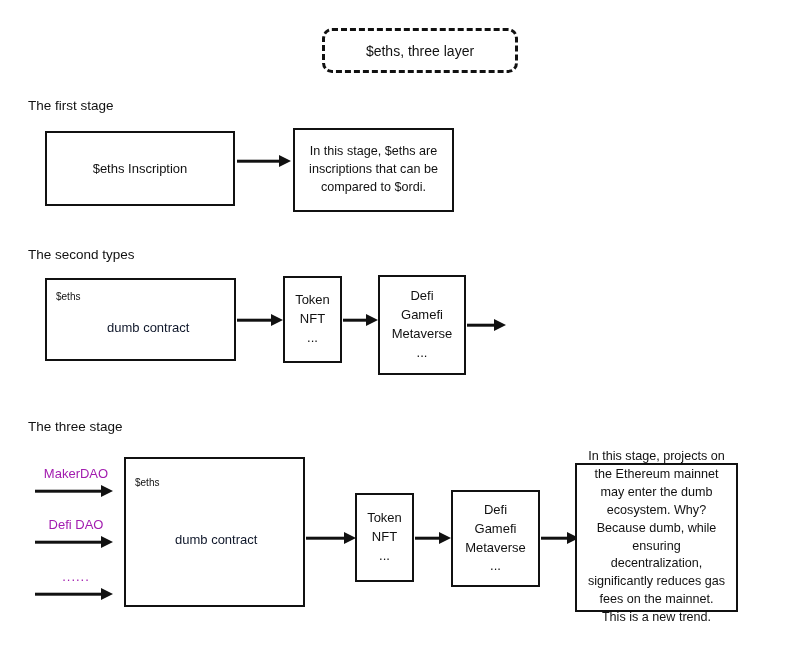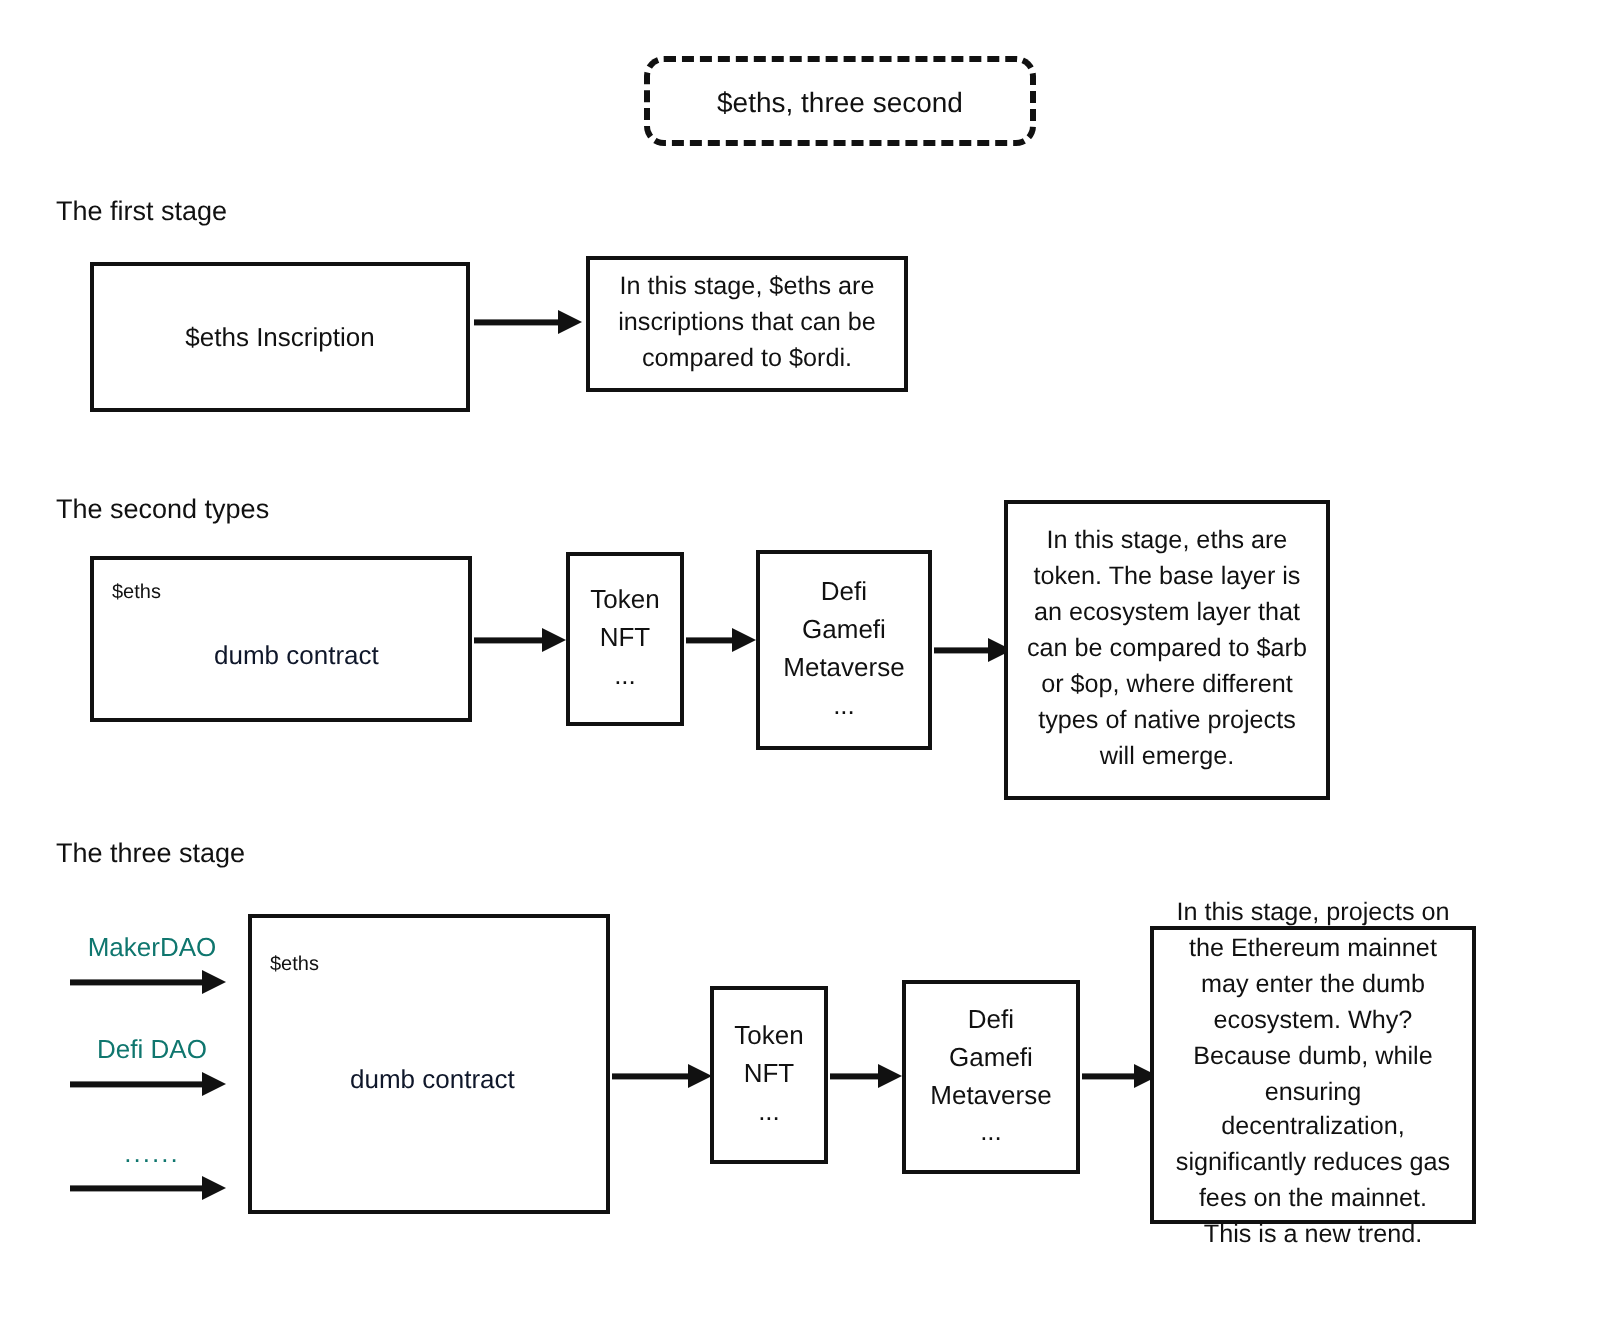--- a/index.html
+++ b/index.html
@@ -98,45 +98,45 @@
     border-left: 12px solid #111111;
   }
   .arrow-label {
     position: absolute;
     bottom: 100%;
     left: 50%;
     transform: translateX(-50%);
     margin-bottom: 3px;
     font-size: 13px;
     white-space: nowrap;
-    color: #0f766e;
+    color: #a21caf;
   }
   .arrow-label.dots { font-size: 13px; letter-spacing: 1px; }
 </style>
 </head>
 <body>
 
 <div id="canvas">
 
   <div class="abs title-box" style="left:322px; top:28px; width:196px; height:45px;">
-    <span>$eths, three second</span>
+    <span>$eths, three layer</span>
   </div>
 
   <div class="abs stage-label" style="left:28px; top:98px;">The first stage</div>
 
   <div class="abs node center-text" style="left:45px; top:131px; width:190px; height:75px;">
     <span>$eths  Inscription</span>
   </div>
 
   <div class="arrow" style="left:237px; top:154px; width:54px; height:14px;">
     <div class="shaft" style="width:44px;"></div>
     <div class="head" style="left:42px;"></div>
   </div>
 
-  <div class="abs node" style="left:293px; top:128px; width:161px; height:68px;">
+  <div class="abs node" style="left:293px; top:128px; width:161px; height:84px;">
     <div class="para">In this stage, $eths are inscriptions that can be compared to $ordi.</div>
   </div>
 
   <div class="abs stage-label" style="left:28px; top:247px;">The second types</div>
 
   <div class="abs node" style="left:45px; top:278px; width:191px; height:83px;">
     <span class="corner-label" style="left:9px; top:10px;">$eths</span>
     <span class="inner-text" style="left:60px; top:39px;">dumb contract</span>
   </div>
 
@@ -165,23 +165,20 @@
       <span>Metaverse</span>
       <span>...</span>
     </div>
   </div>
 
   <div class="arrow" style="left:467px; top:318px; width:42px; height:14px;">
     <div class="shaft" style="width:29px;"></div>
     <div class="head" style="left:27px;"></div>
   </div>
 
-  <div class="abs node" style="left:502px; top:250px; width:163px; height:150px;">
-    <div class="para">In this stage, eths are token. The base layer is an ecosystem layer that can be compared to $arb or $op, where different types of native projects will emerge.</div>
-  </div>
 
   <div class="abs stage-label" style="left:28px; top:419px;">The three stage</div>
 
   <div class="arrow" style="left:35px; top:484px; width:82px; height:14px;">
     <div class="shaft" style="width:68px;"></div>
     <div class="head" style="left:66px;"></div>
     <span class="arrow-label">MakerDAO</span>
   </div>
 
   <div class="arrow" style="left:35px; top:535px; width:82px; height:14px;">

